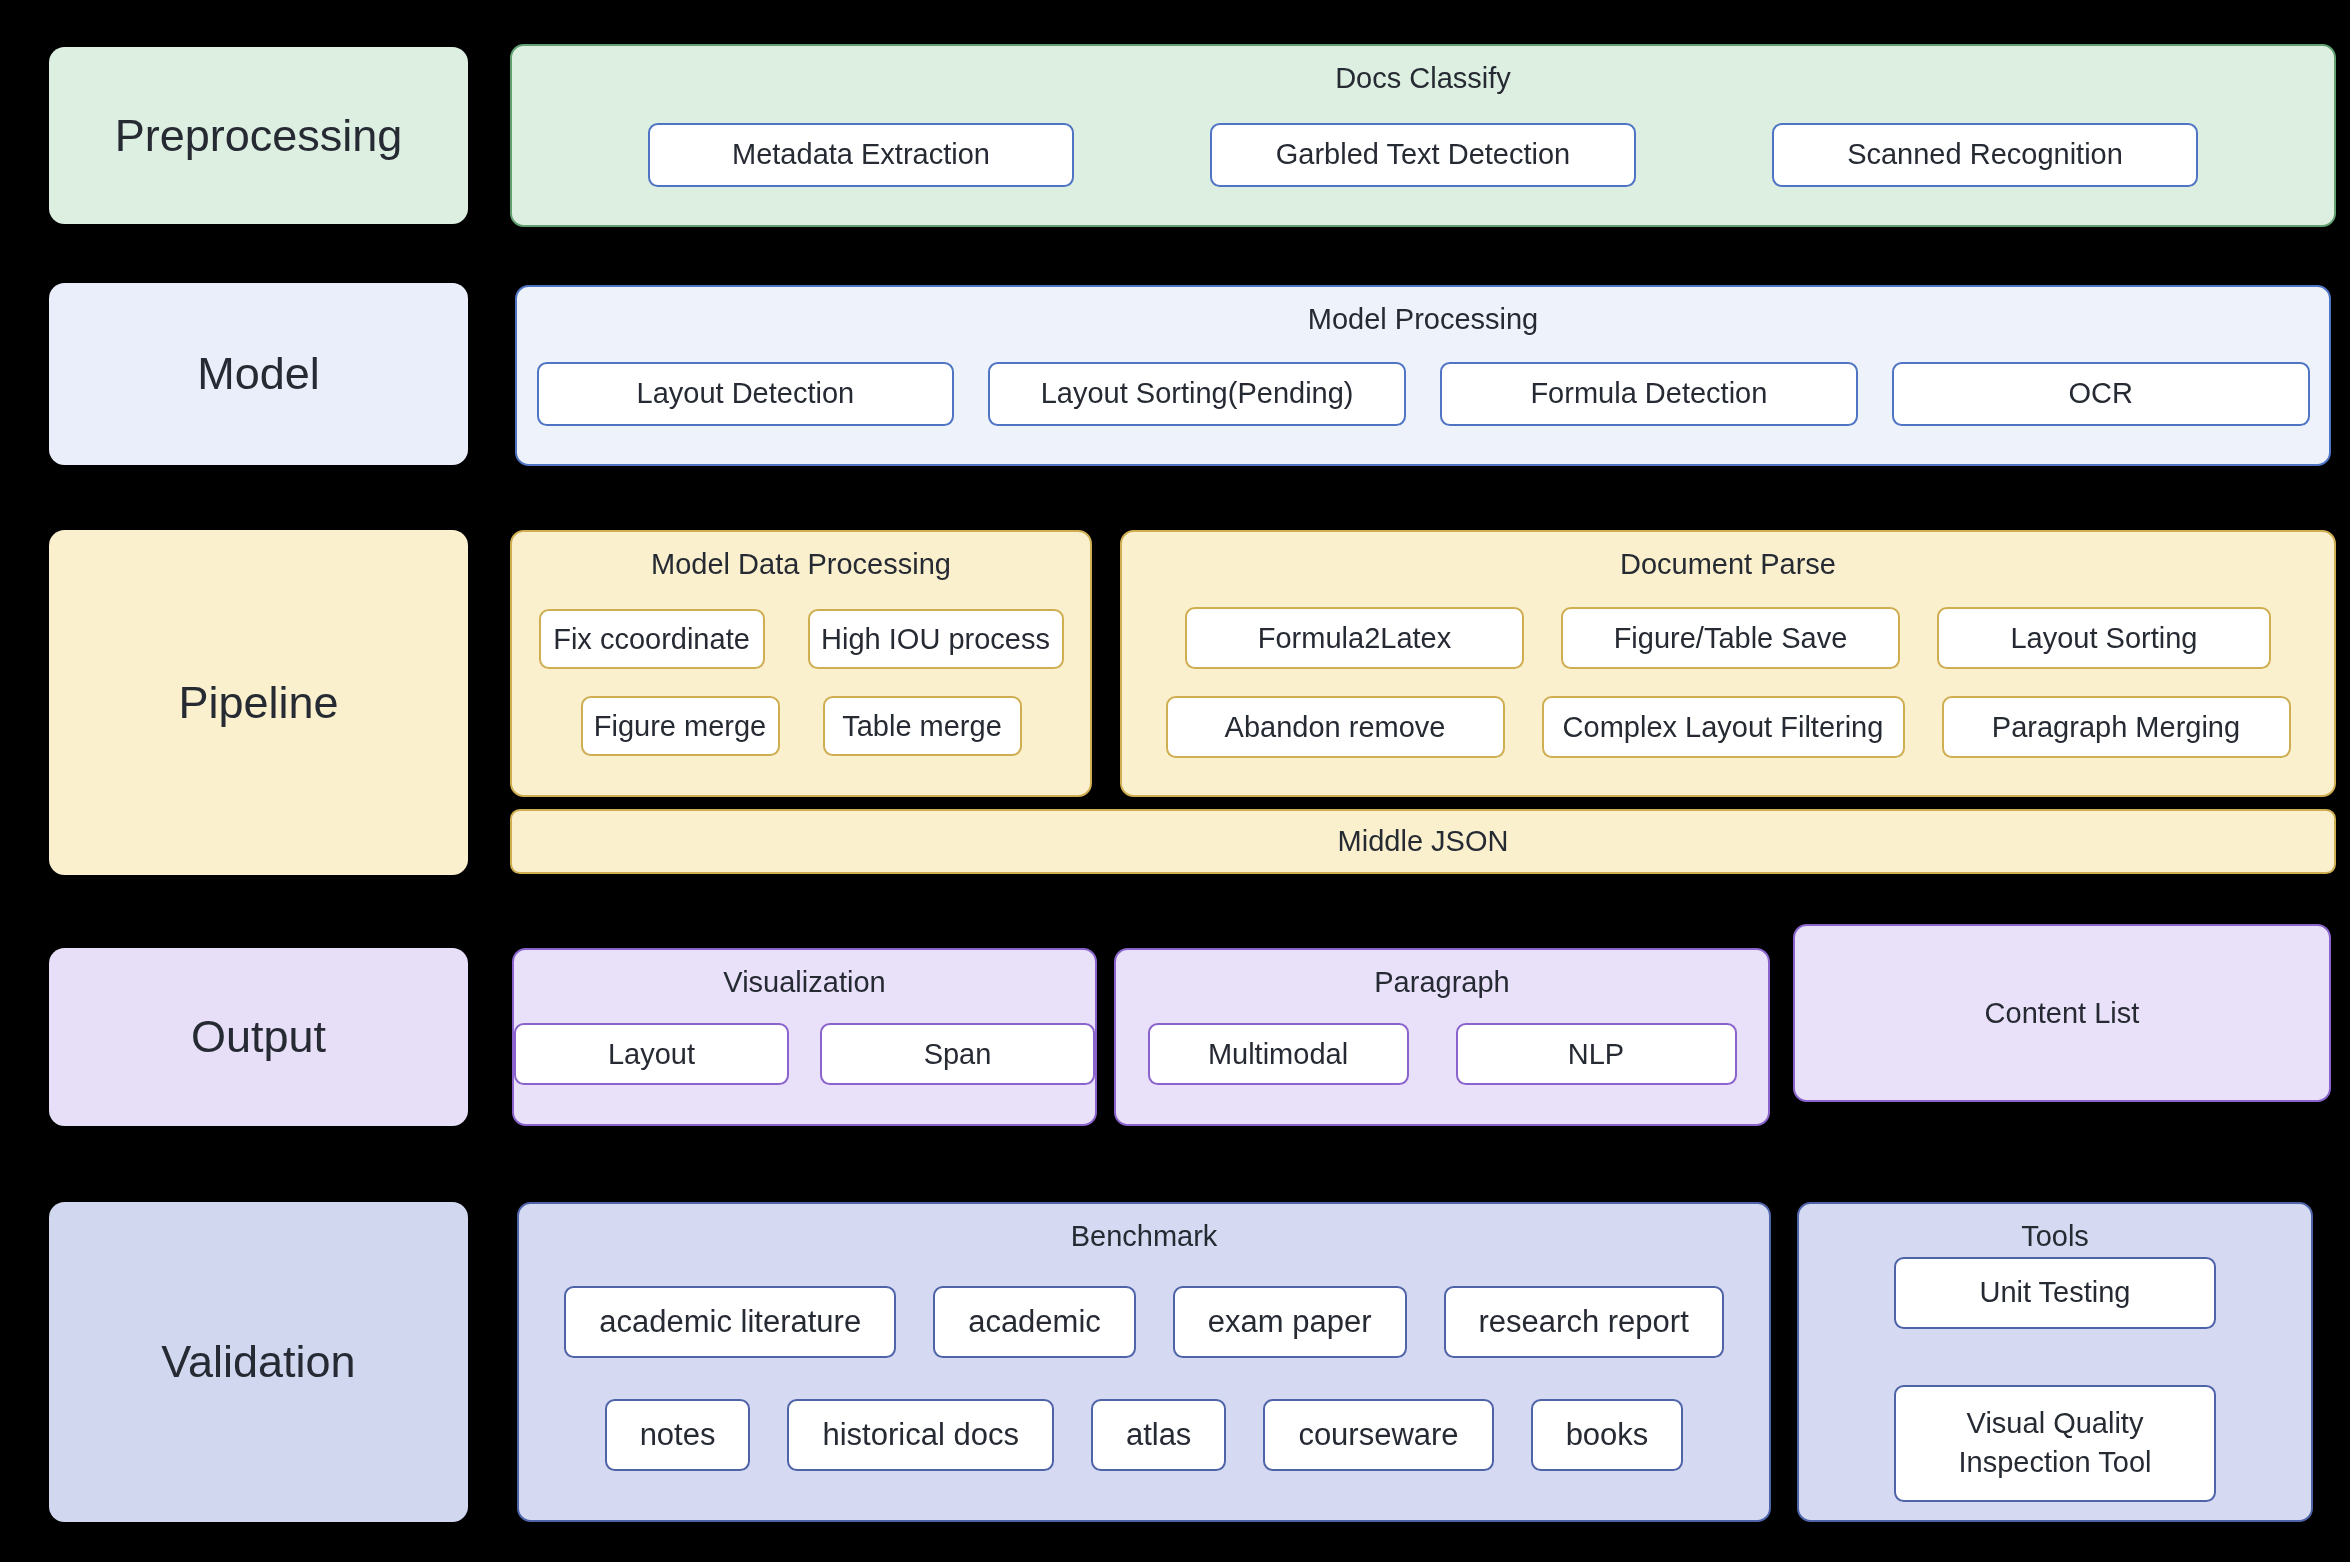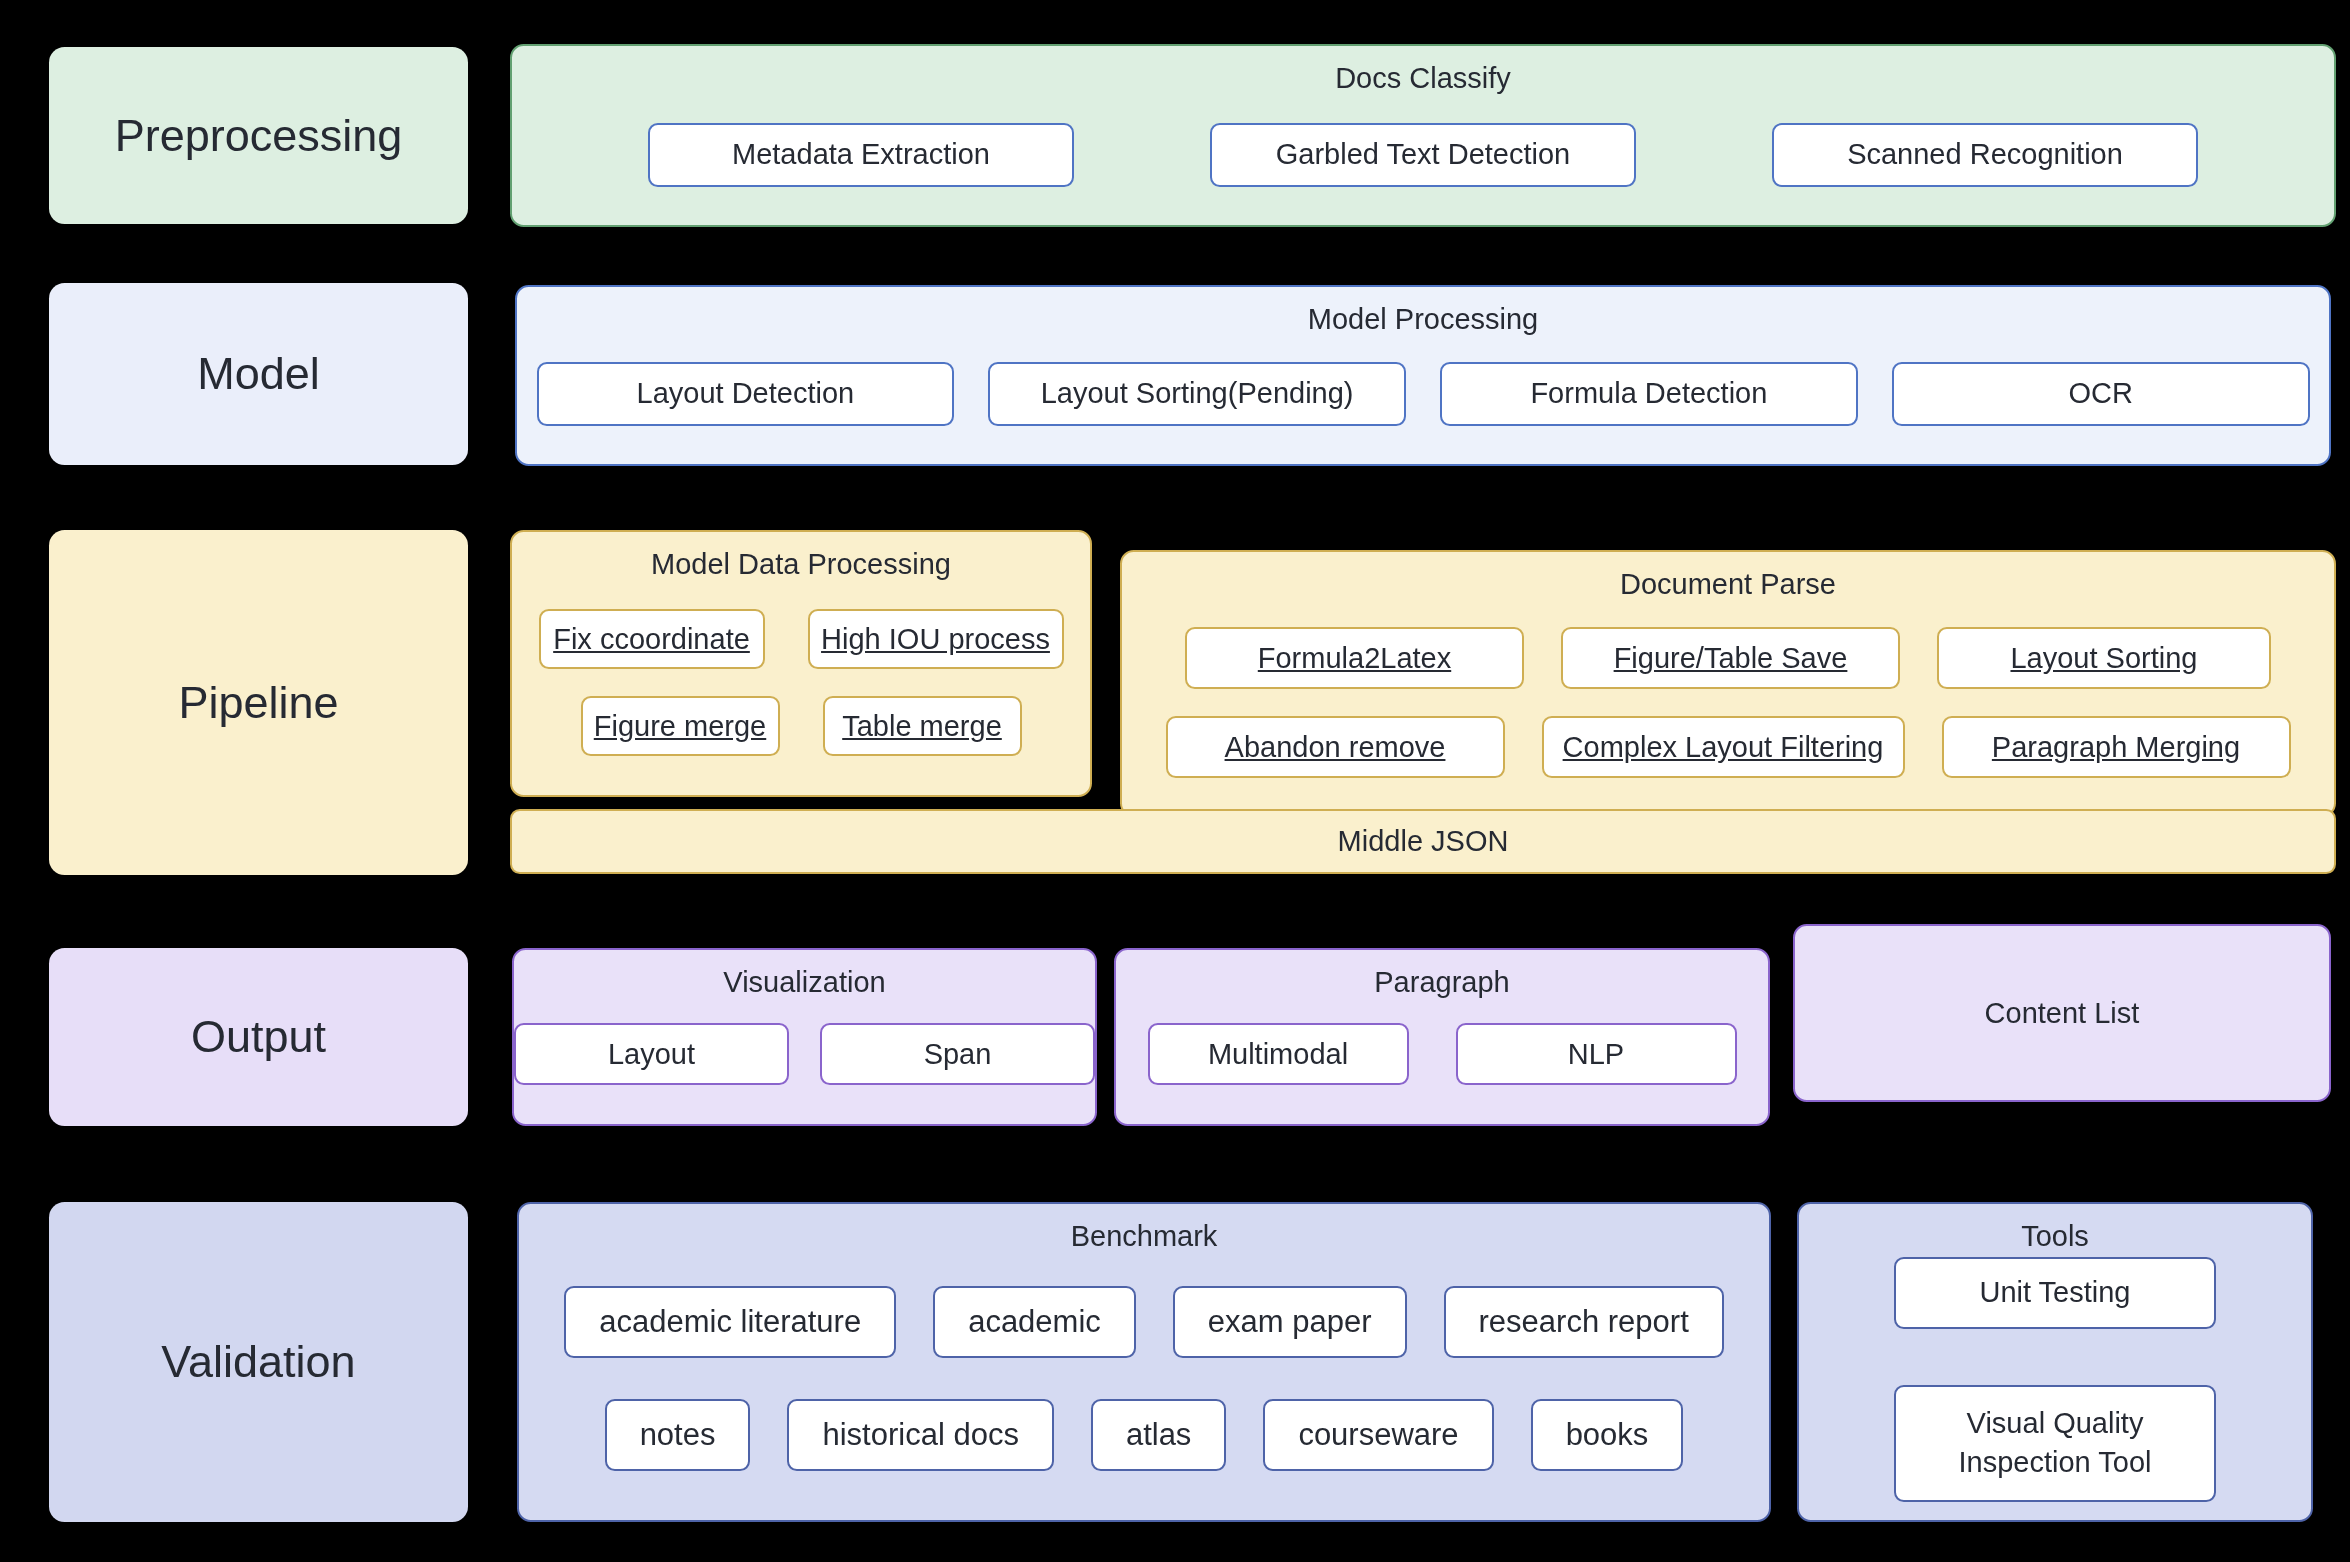--- a/index.html
+++ b/index.html
@@ -30,41 +30,41 @@
   .group-title{
     text-align:center;font-size:29px;padding-top:15.6px;
   }
   .btn{
     background:var(--button-fill,#fff);
     border-radius:9.8px;box-sizing:border-box;
     display:flex;align-items:center;justify-content:center;
     font-size:29px;text-align:center;
   }
   .b-blue{border:2.9px solid var(--blue-border,#4f74c4);}
-  .b-yellow{border:2.9px solid var(--yellow-border,#cfae52);text-decoration:underline;}
+  .b-yellow{border:2.9px solid var(--yellow-border,#cfae52);}
   .b-purple{border:2.9px solid var(--purple-border,#8a64cc);}
   .b-slate{border:2.9px solid var(--slate-border,#4e63a8);}
 
   
   .g-docs{left:510px;top:44px;width:1826px;height:183px;
     background:var(--green-fill,#ddefe1);border:2.9px solid var(--green-border,#62a071);}
   .g-docs .btn-area{flex:1;display:flex;align-items:center;justify-content:space-evenly;padding-bottom:9.8px;}
   .g-docs .btn{width:426px;height:64px;}
 
   
   .g-modelproc{left:515px;top:285px;width:1816px;height:181px;
     background:var(--blue-fill,#edf2fb);border:2.9px solid var(--blue-border,#4f74c4);}
   .g-modelproc .btn-area{flex:1;display:flex;align-items:center;gap:34px;padding:0 19.5px 11.7px 19.5px;}
   .g-modelproc .btn{flex:1;height:64px;}
 
   
   .g-mdp{left:510px;top:530px;width:582px;height:267px;
     background:var(--yellow-fill,#faf0cd);border:2.9px solid var(--yellow-border,#cfae52);}
   .g-dparse{left:1120px;top:530px;width:1216px;height:267px;
-    background:var(--yellow-fill,#faf0cd);border:2.9px solid var(--yellow-border,#cfae52);margin-top:20px;}
+    background:var(--yellow-fill,#faf0cd);border:2.9px solid var(--yellow-border,#cfae52);}
   .stack{flex:1;display:flex;flex-direction:column;justify-content:center;gap:27px;padding-bottom:9.8px;}
   .node-row{display:flex;justify-content:center;align-items:center;}
   .g-mdp .node-row{gap:43px;}
   .g-mdp .btn{height:60px;}
   .g-dparse .node-row{gap:37px;}
   .g-dparse .btn{height:62px;}
   .bar{
     position:absolute;left:510px;top:809px;width:1826px;height:65px;box-sizing:border-box;
     background:var(--yellow-fill,#faf0cd);border:2.9px solid var(--yellow-border,#cfae52);
     border-radius:9.8px;display:flex;align-items:center;justify-content:center;font-size:29px;

